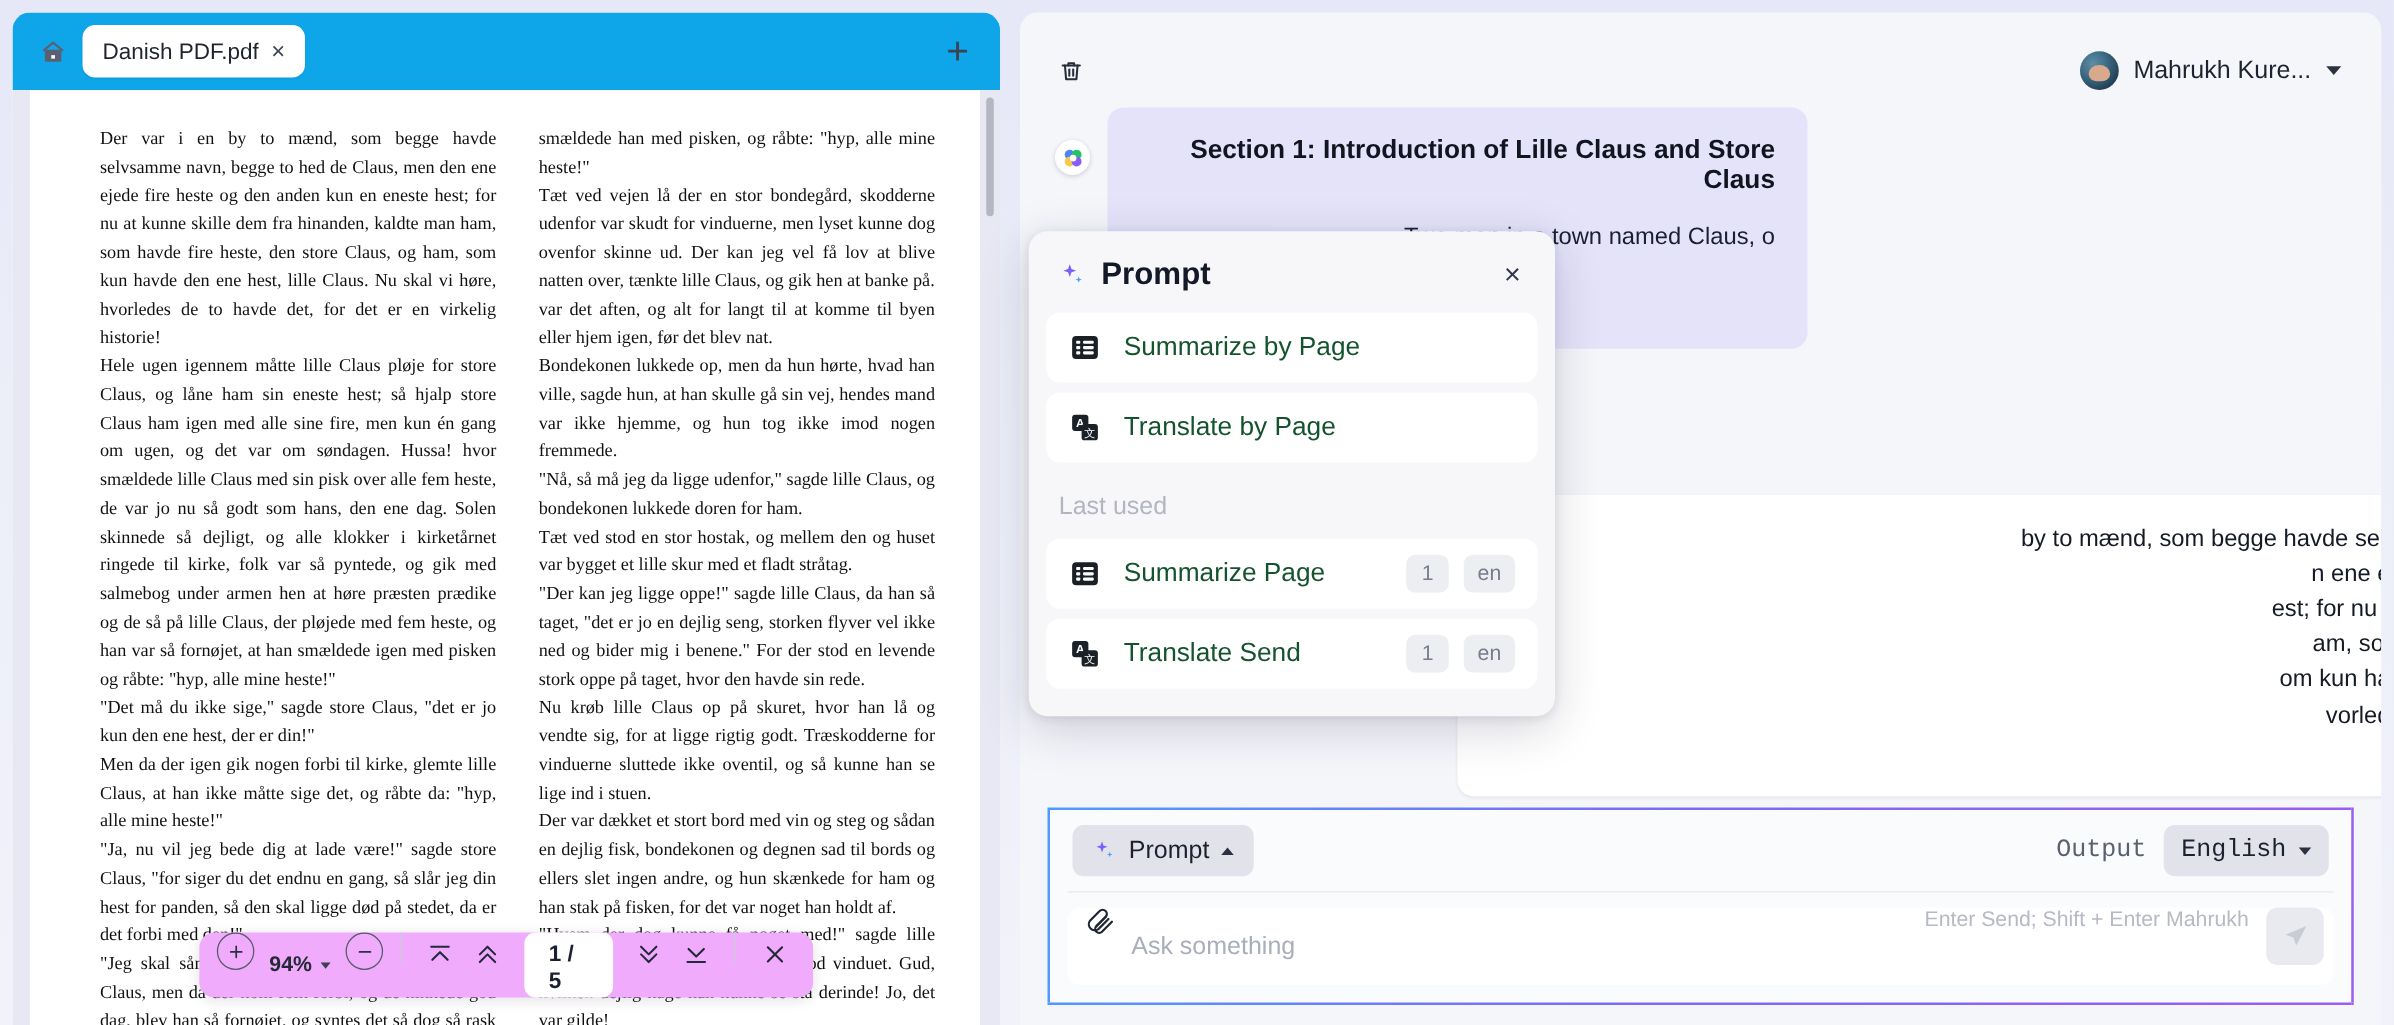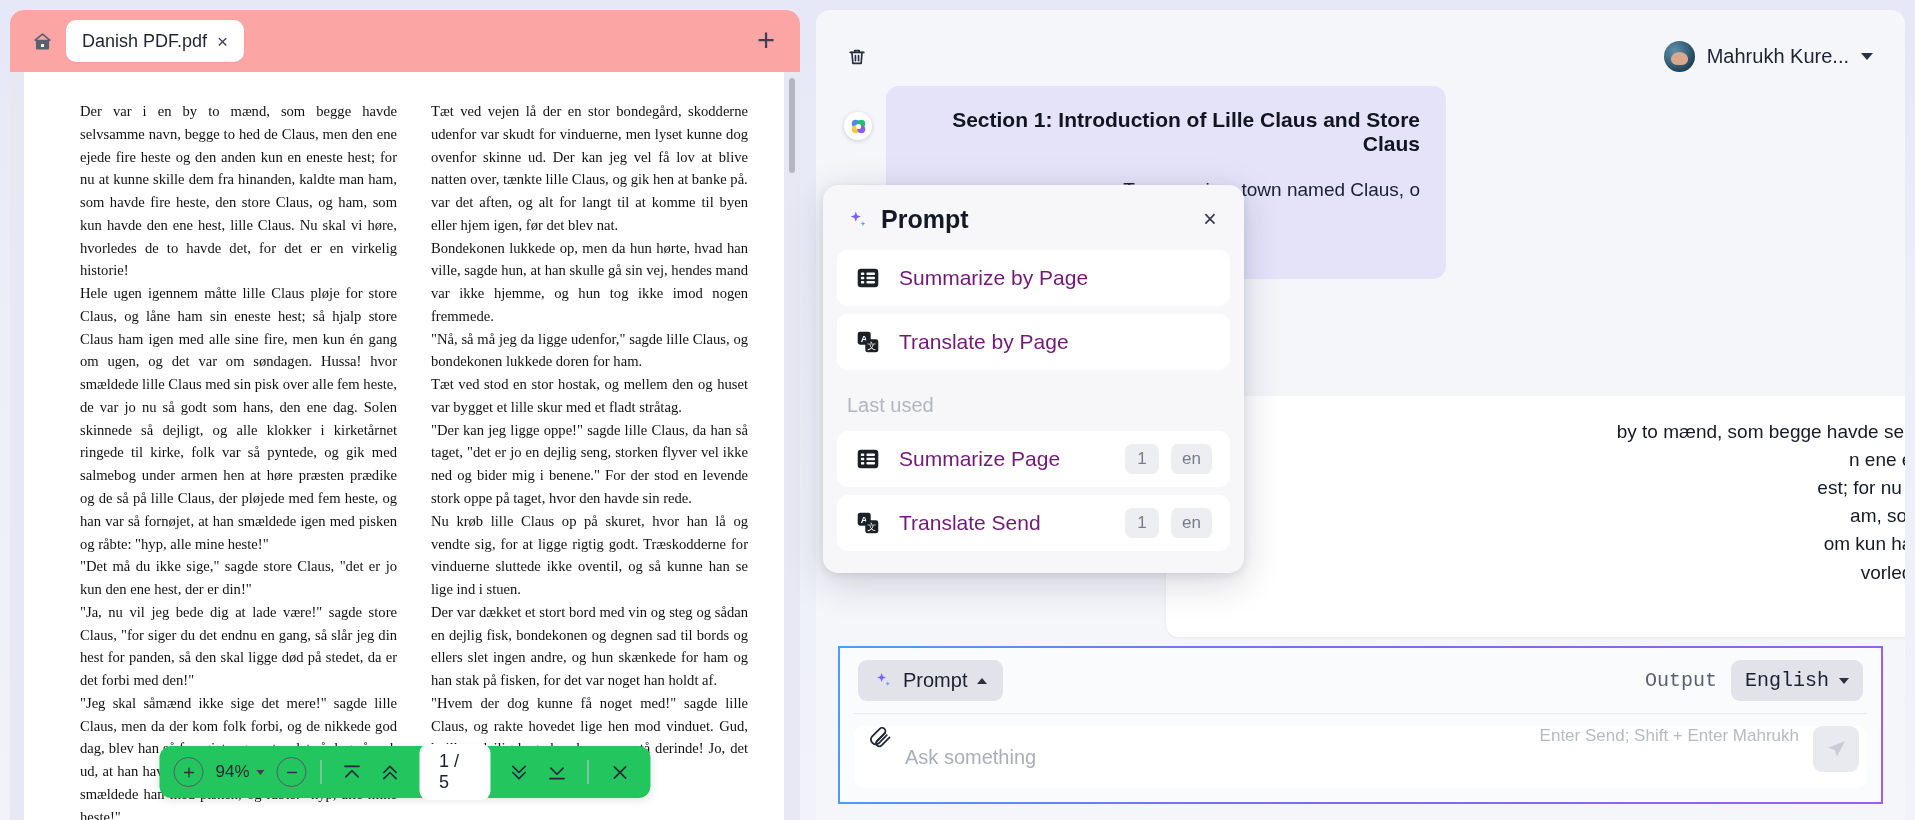--- a/index.html
+++ b/index.html
@@ -28,21 +28,21 @@
     overflow: hidden;
     display: flex;
     flex-direction: column;
   }
   .tabbar {
     height: 62px;
     display: flex;
     align-items: center;
     gap: 6px;
     padding: 0 14px;
-    background: #fca5a5;
+    background: #0ea5e9;
     flex: none;
     justify-content: flex-end;
   }
   .home-btn {
     width: 36px; height: 36px;
     display: flex; align-items: center; justify-content: center;
     border-radius: 8px;
     cursor: pointer;
   }
   .home-btn svg { width: 21px; height: 21px; }
@@ -117,27 +117,27 @@
   }
 
   
   .pdf-toolbar {
     position: absolute;
     left: 50%;
     transform: translateX(-50%);
     bottom: 22px;
     height: 52px;
     display: flex;
-    align-items: center;
     gap: 4px;
     padding: 0 14px;
-    background: #22c55e;
+    background: #f0abfc;
     border-radius: 12px;
     box-shadow: 0 2px 10px rgba(20,24,50,.13);
     z-index: 5;
+    font-weight: bold;
   }
   .tb-circle {
     width: 30px; height: 30px;
     border: 1.6px solid #555a66;
     border-radius: 50%;
     display: flex; align-items: center; justify-content: center;
     color: #2c313c;
     cursor: pointer;
     flex: none;
   }
@@ -422,21 +422,21 @@
     background: #fff;
     border-radius: 11px;
     height: 56px;
     padding: 0 18px;
     margin-bottom: 8px;
     cursor: pointer;
     gap: 18px;
   }
   .pop-item .pi-icon { width: 26px; height: 26px; flex: none; }
   .pop-item .pi-label {
-    font-size: 21px; color: #701a75;
+    font-size: 21px; color: #14532d;
   }
   .pop-badges { margin-left: auto; display: flex; gap: 12px; }
   .badge {
     background: #eceef2;
     border-radius: 7px;
     min-width: 34px;
     height: 30px;
     padding: 0 11px;
     display: flex; align-items: center; justify-content: center;
     font-size: 17px;
@@ -469,20 +469,21 @@
       </div>
       <div class="tab-add">+</div>
     </div>
 
     <div class="pdf-wrap">
       <div class="pdf-page">
         <div class="pdf-cols">
           <p>Der var i en by to mænd, som begge havde selvsamme navn, begge to hed de Claus, men den ene ejede fire heste og den anden kun en eneste hest; for nu at kunne skille dem fra hinanden, kaldte man ham, som havde fire heste, den store Claus, og ham, som kun havde den ene hest, lille Claus. Nu skal vi høre, hvorledes de to havde det, for det er en virkelig historie!</p>
           <p>Hele ugen igennem måtte lille Claus pløje for store Claus, og låne ham sin eneste hest; så hjalp store Claus ham igen med alle sine fire, men kun én gang om ugen, og det var om søndagen. Hussa! hvor smældede lille Claus med sin pisk over alle fem heste, de var jo nu så godt som hans, den ene dag. Solen skinnede så dejligt, og alle klokker i kirketårnet ringede til kirke, folk var så pyntede, og gik med salmebog under armen hen at høre præsten prædike og de så på lille Claus, der pløjede med fem heste, og han var så fornøjet, at han smældede igen med pisken og råbte: "hyp, alle mine heste!"</p>
           <p>"Det må du ikke sige," sagde store Claus, "det er jo kun den ene hest, der er din!"</p>
+          <p>Men da der igen gik nogen forbi til kirke, glemte lille Claus, at han ikke måtte sige det, og råbte da: "hyp, alle mine heste!"</p>
           <p>"Ja, nu vil jeg bede dig at lade være!" sagde store Claus, "for siger du det endnu en gang, så slår jeg din hest for panden, så den skal ligge død på stedet, da er det forbi med den!"</p>
           <p>"Jeg skal såmænd ikke sige det mere!" sagde lille Claus, men da der kom folk forbi, og de nikkede god dag, blev han så fornøjet, og syntes det så dog så rask ud, at han havde fem heste til at pløje sin mark, og så smældede han med pisken, og råbte: "hyp, alle mine heste!"</p>
           <p>Tæt ved vejen lå der en stor bondegård, skodderne udenfor var skudt for vinduerne, men lyset kunne dog ovenfor skinne ud. Der kan jeg vel få lov at blive natten over, tænkte lille Claus, og gik hen at banke på.</p>
           <p>var det aften, og alt for langt til at komme til byen eller hjem igen, før det blev nat.</p>
           <p>Bondekonen lukkede op, men da hun hørte, hvad han ville, sagde hun, at han skulle gå sin vej, hendes mand var ikke hjemme, og hun tog ikke imod nogen fremmede.</p>
           <p>"Nå, så må jeg da ligge udenfor," sagde lille Claus, og bondekonen lukkede doren for ham.</p>
           <p>Tæt ved stod en stor hostak, og mellem den og huset var bygget et lille skur med et fladt stråtag.</p>
           <p>"Der kan jeg ligge oppe!" sagde lille Claus, da han så taget, "det er jo en dejlig seng, storken flyver vel ikke ned og bider mig i benene." For der stod en levende stork oppe på taget, hvor den havde sin rede.</p>
           <p>Nu krøb lille Claus op på skuret, hvor han lå og vendte sig, for at ligge rigtig godt. Træskodderne for vinduerne sluttede ikke oventil, og så kunne han se lige ind i stuen.</p>
           <p>Der var dækket et stort bord med vin og steg og sådan en dejlig fisk, bondekonen og degnen sad til bords og ellers slet ingen andre, og hun skænkede for ham og han stak på fisken, for det var noget han holdt af.</p>

